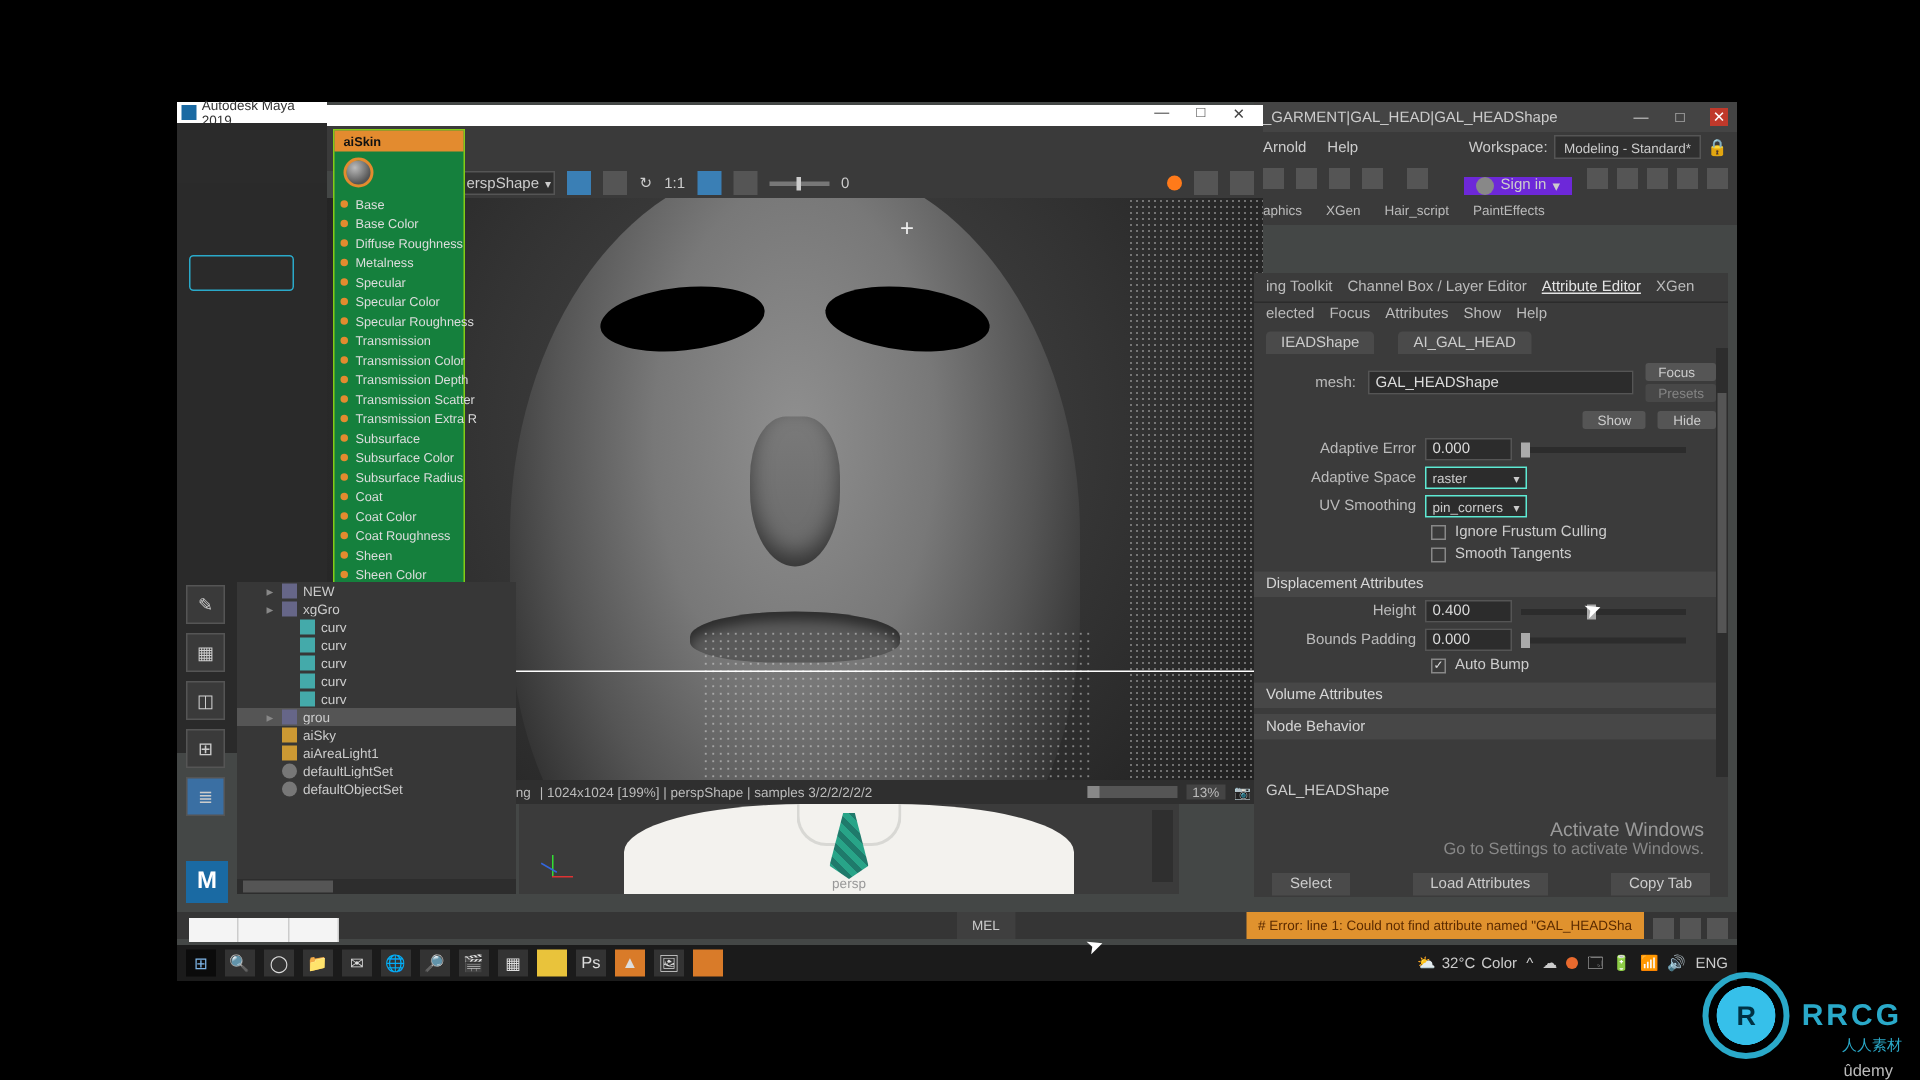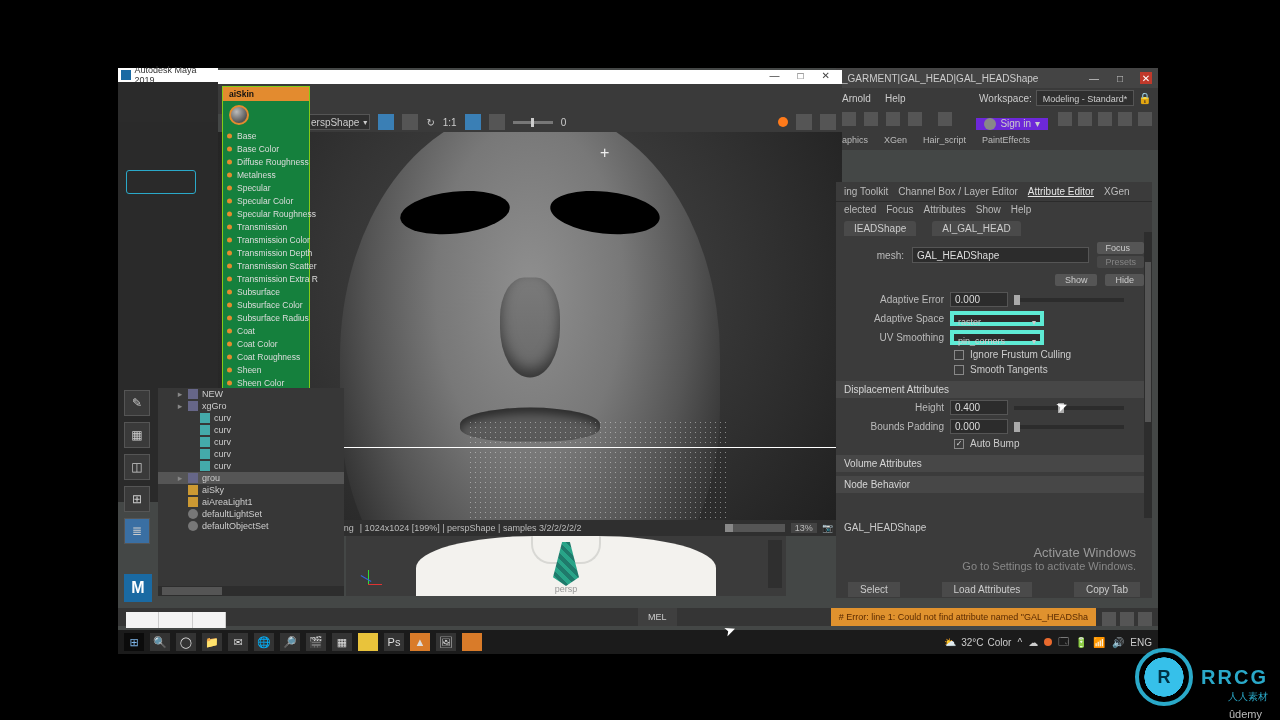--- a/index.html
+++ b/index.html
@@ -112,21 +112,21 @@
   .ae .headrow{display:flex;align-items:center;gap:8px;padding:6px 8px;}
   .ae .headrow .lab{width:60px;text-align:right;color:#bbb;}
   .ae .headrow input{flex:1;background:#2c2c2c;border:1px solid #555;color:#ddd;height:16px;padding:0 4px;font-size:10px;}
   .ae .headrow .col{display:flex;flex-direction:column;gap:2px;margin-left:auto;}
   .ae .headrow .mini{background:#555;padding:1px 8px;font-size:9px;border-radius:2px;}
   .ae .row2{display:flex;gap:8px;justify-content:flex-end;padding:0 8px 4px;}
   .ae .row2 .mini{background:#555;padding:1px 10px;font-size:9px;border-radius:2px;}
   .ae .attr{display:flex;align-items:center;gap:6px;padding:2px 8px;}
   .ae .attr .lab{width:100px;text-align:right;color:#bbb;}
   .ae .attr input{width:58px;background:#2c2c2c;border:1px solid #555;color:#ddd;height:15px;padding:0 4px;font-size:10px;}
-  .ae .attr .drop{width:94px;background:#2c2c2c;border:4px solid #5eead4;height:15px;line-height:15px;padding:0 4px;position:relative;font-size:9px;}
+  .ae .attr .drop{width:68px;background:#2c2c2c;border:1px solid #5eead4;height:15px;line-height:15px;padding:0 4px;position:relative;font-size:9px;}
   .ae .attr .drop::after{content:"▾";position:absolute;right:4px;font-size:8px;}
   .ae .attr .slider{flex:1;max-width:110px;height:4px;background:#2c2c2c;position:relative;}
   .ae .attr .slider .h{position:absolute;top:-3px;width:6px;height:10px;background:#aaa;}
   .ae .chk{display:flex;align-items:center;gap:6px;padding:2px 8px 2px 118px;}
   .ae .chk .box{width:10px;height:10px;border:1px solid #888;display:flex;align-items:center;justify-content:center;font-size:8px;color:#ddd;}
   .ae .section{background:#474747;padding:3px 8px;color:#d6d6d6;margin-top:4px;font-size:10px;}
 
   .ae-tabtitle{position:absolute;left:836px;top:520px;width:316px;height:16px;background:#3b3b3b;padding:0 8px;line-height:16px;font-size:10px;color:#ccc;}
   .ae-gap{position:absolute;left:836px;top:536px;width:316px;height:44px;background:#3b3b3b;}
   .activate{position:absolute;right:16px;bottom:8px;color:#888;font-size:11px;text-align:right;pointer-events:none;}

